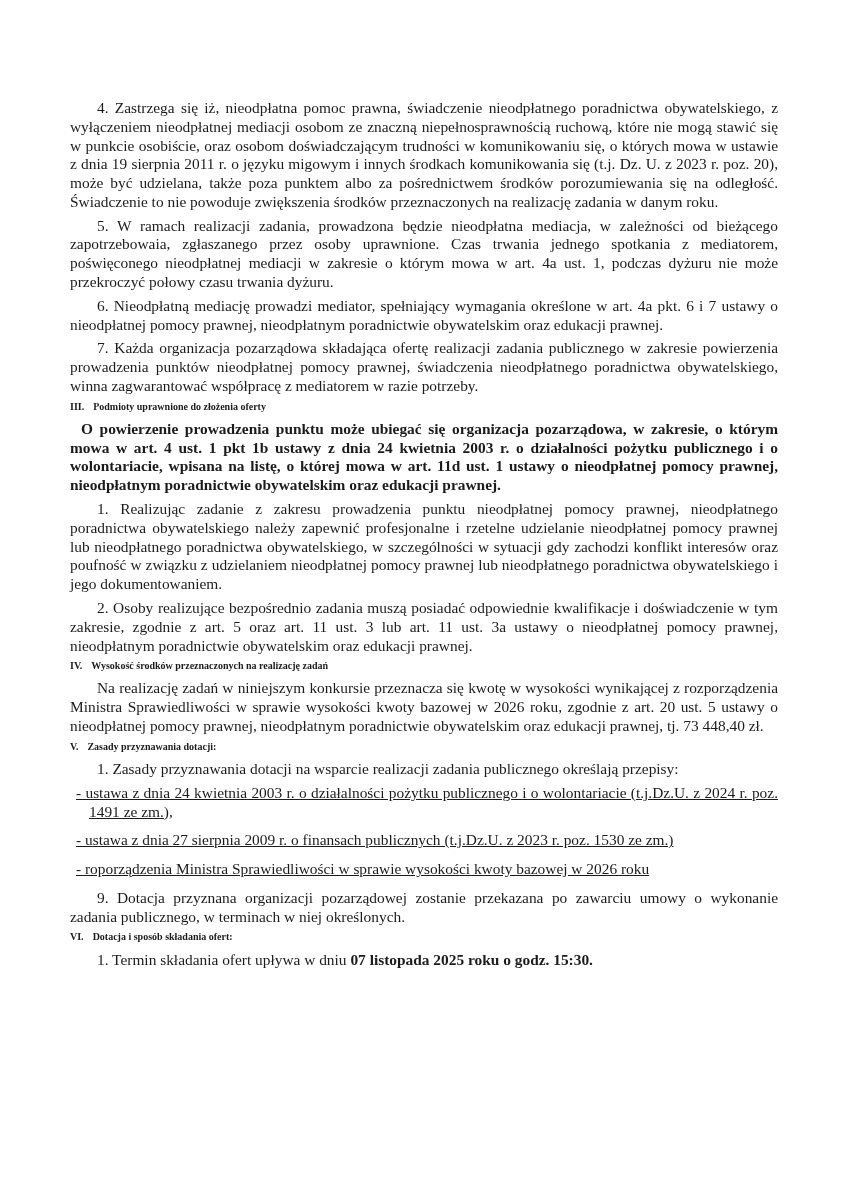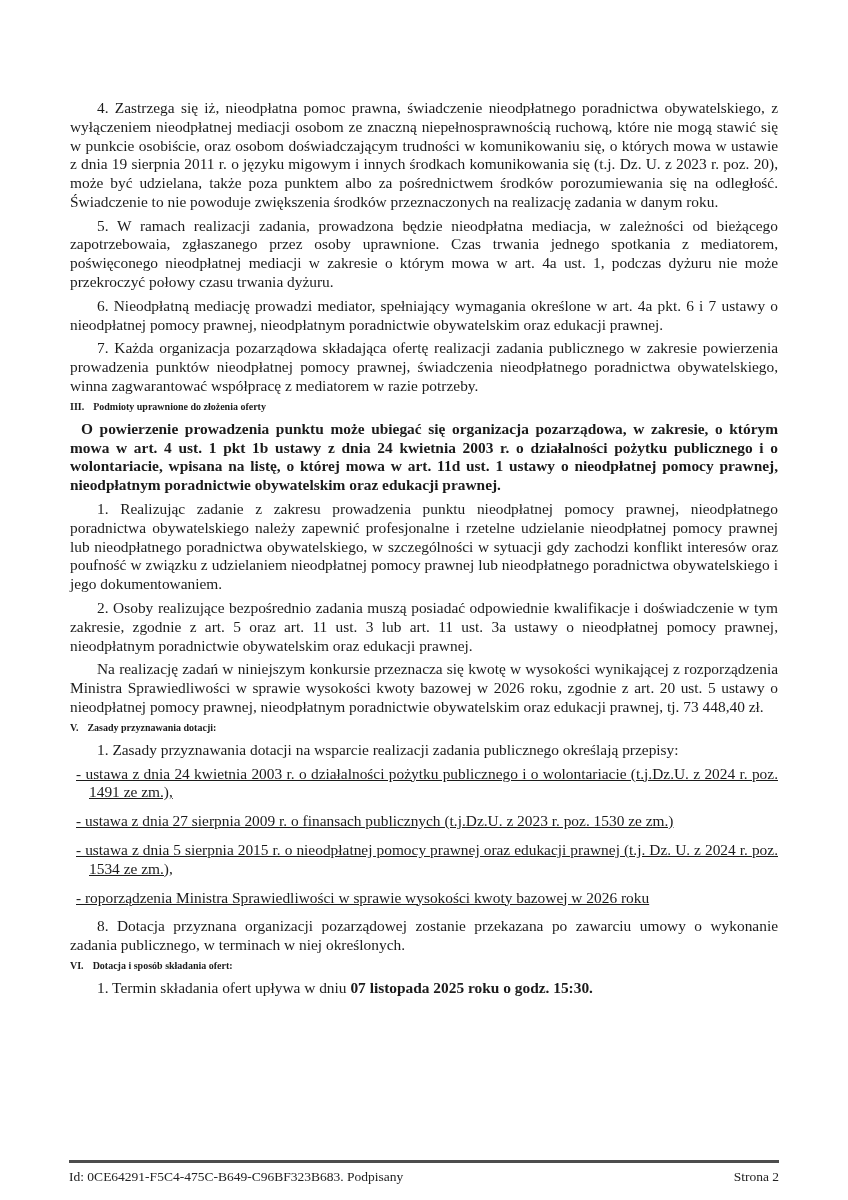--- a/index.html
+++ b/index.html
@@ -78,33 +78,26 @@
 
   <div class="content">
       <p class="para">4. Zastrzega się iż, nieodpłatna pomoc prawna, świadczenie nieodpłatnego poradnictwa obywatelskiego, z wyłączeniem nieodpłatnej mediacji osobom ze znaczną niepełnosprawnością ruchową, które nie mogą stawić się w punkcie osobiście, oraz osobom doświadczającym trudności w komunikowaniu się, o których mowa w ustawie z dnia 19 sierpnia 2011 r. o języku migowym i innych środkach komunikowania się (t.j. Dz. U. z 2023 r. poz. 20), może być udzielana, także poza punktem albo za pośrednictwem środków porozumiewania się na odległość. Świadczenie to nie powoduje zwiększenia środków przeznaczonych na realizację zadania w danym roku.</p>
       <p class="para">5. W ramach realizacji zadania, prowadzona będzie nieodpłatna mediacja, w zależności od bieżącego zapotrzebowaia, zgłaszanego przez osoby uprawnione. Czas trwania jednego spotkania z mediatorem, poświęconego nieodpłatnej mediacji w zakresie o którym mowa w art. 4a ust. 1, podczas dyżuru nie może przekroczyć połowy czasu trwania dyżuru.</p>
       <p class="para">6. Nieodpłatną mediację prowadzi mediator, spełniający wymagania określone w art. 4a pkt. 6 i 7 ustawy o nieodpłatnej pomocy prawnej, nieodpłatnym poradnictwie obywatelskim oraz edukacji prawnej.</p>
       <p class="para">7. Każda organizacja pozarządowa składająca ofertę realizacji zadania publicznego w zakresie powierzenia prowadzenia punktów nieodpłatnej pomocy prawnej, świadczenia nieodpłatnego poradnictwa obywatelskiego, winna zagwarantować współpracę z mediatorem w razie potrzeby.</p>
       <h2 class="heading"><span class="h-num">III.</span><span>Podmioty uprawnione do złożenia oferty</span></h2>
       <p class="para bold-para">O powierzenie prowadzenia punktu może ubiegać się organizacja pozarządowa, w zakresie, o którym mowa w art. 4 ust. 1 pkt 1b ustawy z dnia 24 kwietnia 2003 r. o działalności pożytku publicznego i o wolontariacie, wpisana na listę, o której mowa w art. 11d ust. 1 ustawy o nieodpłatnej pomocy prawnej, nieodpłatnym poradnictwie obywatelskim oraz edukacji prawnej.</p>
       <p class="para">1. Realizując zadanie z zakresu prowadzenia punktu nieodpłatnej pomocy prawnej, nieodpłatnego poradnictwa obywatelskiego należy zapewnić profesjonalne i rzetelne udzielanie nieodpłatnej pomocy prawnej lub nieodpłatnego poradnictwa obywatelskiego, w szczególności w sytuacji gdy zachodzi konflikt interesów oraz poufność w związku z udzielaniem nieodpłatnej pomocy prawnej lub nieodpłatnego poradnictwa obywatelskiego i jego dokumentowaniem.</p>
       <p class="para">2. Osoby realizujące bezpośrednio zadania muszą posiadać odpowiednie kwalifikacje i doświadczenie w tym zakresie, zgodnie z art. 5 oraz art. 11 ust. 3 lub art. 11 ust. 3a ustawy o nieodpłatnej pomocy prawnej, nieodpłatnym poradnictwie obywatelskim oraz edukacji prawnej.</p>
+      <h2 class="heading"><span class="h-num">IV.</span><span>Wysokość środków przeznaczonych na realizację zadań</span></h2>
       <p class="para">Na realizację zadań w niniejszym konkursie przeznacza się kwotę w wysokości wynikającej z rozporządzenia Ministra Sprawiedliwości w sprawie wysokości kwoty bazowej w 2026 roku, zgodnie z art. 20 ust. 5 ustawy o nieodpłatnej pomocy prawnej, nieodpłatnym poradnictwie obywatelskim oraz edukacji prawnej, tj. 73 448,40 zł.</p>
       <h2 class="heading"><span class="h-num">V.</span><span>Zasady przyznawania dotacji:</span></h2>
       <p class="para">1. Zasady przyznawania dotacji na wsparcie realizacji zadania publicznego określają przepisy:</p>
       <p class="list-item">- ustawa z dnia 24 kwietnia 2003 r. o działalności pożytku publicznego i o wolontariacie (t.j.Dz.U. z 2024 r. poz. 1491 ze zm.),</p>
       <p class="list-item">- ustawa z dnia 27 sierpnia 2009 r. o finansach publicznych (t.j.Dz.U. z 2023 r. poz. 1530 ze zm.)</p>
-      <p class="list-item">- ustawa z dnia 5 sierpnia 2015 r. o nieodpłatnej pomocy prawnej oraz edukacji prawnej (t.j. Dz. U. z 2024 r. poz. 1534 ze zm.),</p>
       <p class="list-item">- roporządzenia Ministra Sprawiedliwości w sprawie wysokości kwoty bazowej w 2026 roku</p>
-      <p class="para">8. Dotacja przyznana organizacji pozarządowej zostanie przekazana po zawarciu umowy o wykonanie zadania publicznego, w terminach w niej określonych.</p>
+      <p class="para">9. Dotacja przyznana organizacji pozarządowej zostanie przekazana po zawarciu umowy o wykonanie zadania publicznego, w terminach w niej określonych.</p>
       <h2 class="heading"><span class="h-num">VI.</span><span>Dotacja i sposób składania ofert:</span></h2>
       <p class="para">1. Termin składania ofert upływa w dniu <b>07 listopada 2025 roku o godz. 15:30.</b></p>
     </div>
 
-  <div class="footer">
-    <div class="footer-rule"></div>
-    <div class="footer-row">
-      <span>Id: 0CE64291-F5C4-475C-B649-C96BF323B683. Podpisany</span>
-      <span>Strona 2</span>
-    </div>
-  </div>
 
 </div>
 
 </body></html>

